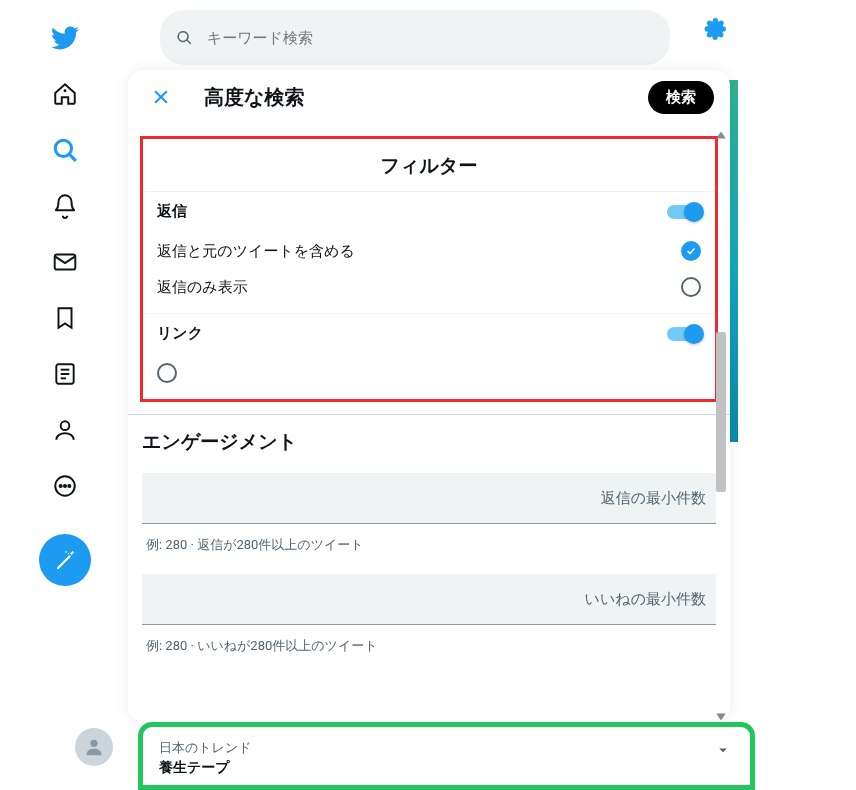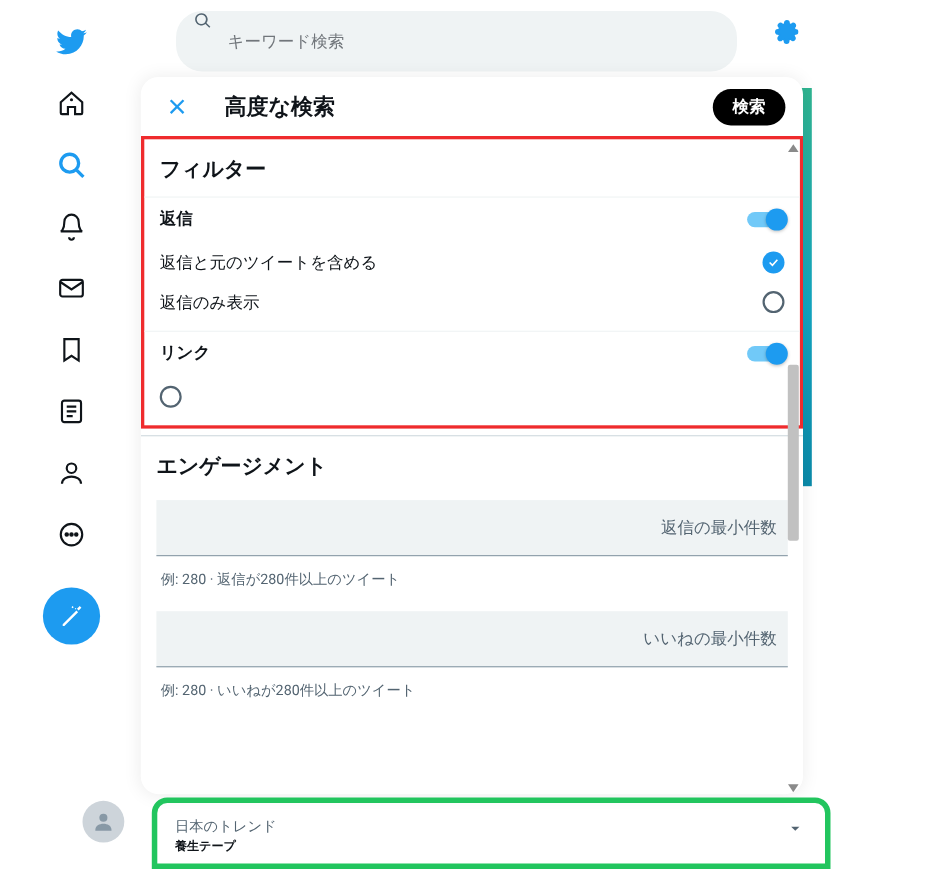--- a/index.html
+++ b/index.html
@@ -83,20 +83,21 @@
     }
     .top-search {
       position: absolute;
       left: 160px;
       top: 10px;
       width: 510px;
       height: 55px;
       background: #eff3f4;
       border-radius: 24px;
       display: flex;
+      align-items: center;
       padding: 0 16px;
       color: #536471;
     }
     .top-search svg {
       width: 18px;
       height: 18px;
       fill: #536471;
       margin-right: 14px;
     }
     .top-search input {
@@ -174,21 +175,22 @@
       font-size: 15px;
       font-weight: 700;
     }
     .modal-body {
       flex: 1;
       overflow-y: auto;
       position: relative;
     }
     .highlight-box {
       border: 3px solid #ef2b2d;
-      margin: 0;
+      margin: 12px;
+      text-align: center;
     }
     .section-heading {
       font-size: 19px;
       font-weight: 800;
       color: #0f1419;
       padding: 14px 14px 12px 14px;
     }
     .filter-row {
       display: flex;
       align-items: center;
@@ -281,21 +283,21 @@
       width: 617px;
       border: 5px solid #22c55e;
       border-radius: 14px 14px 0 0;
       padding: 12px 1px 8px 16px;
     }
     .trend-loc {
       font-size: 13px;
       color: #536471;
     }
     .trend-name {
-      font-size: 11px;
+      font-size: 14px;
       font-weight: 700;
       color: #0f1419;
       margin-top: 2px;
     }
     .trend-chevron {
       position: absolute;
       right: 18px;
       top: 14px;
     }
     .trend-chevron svg {

